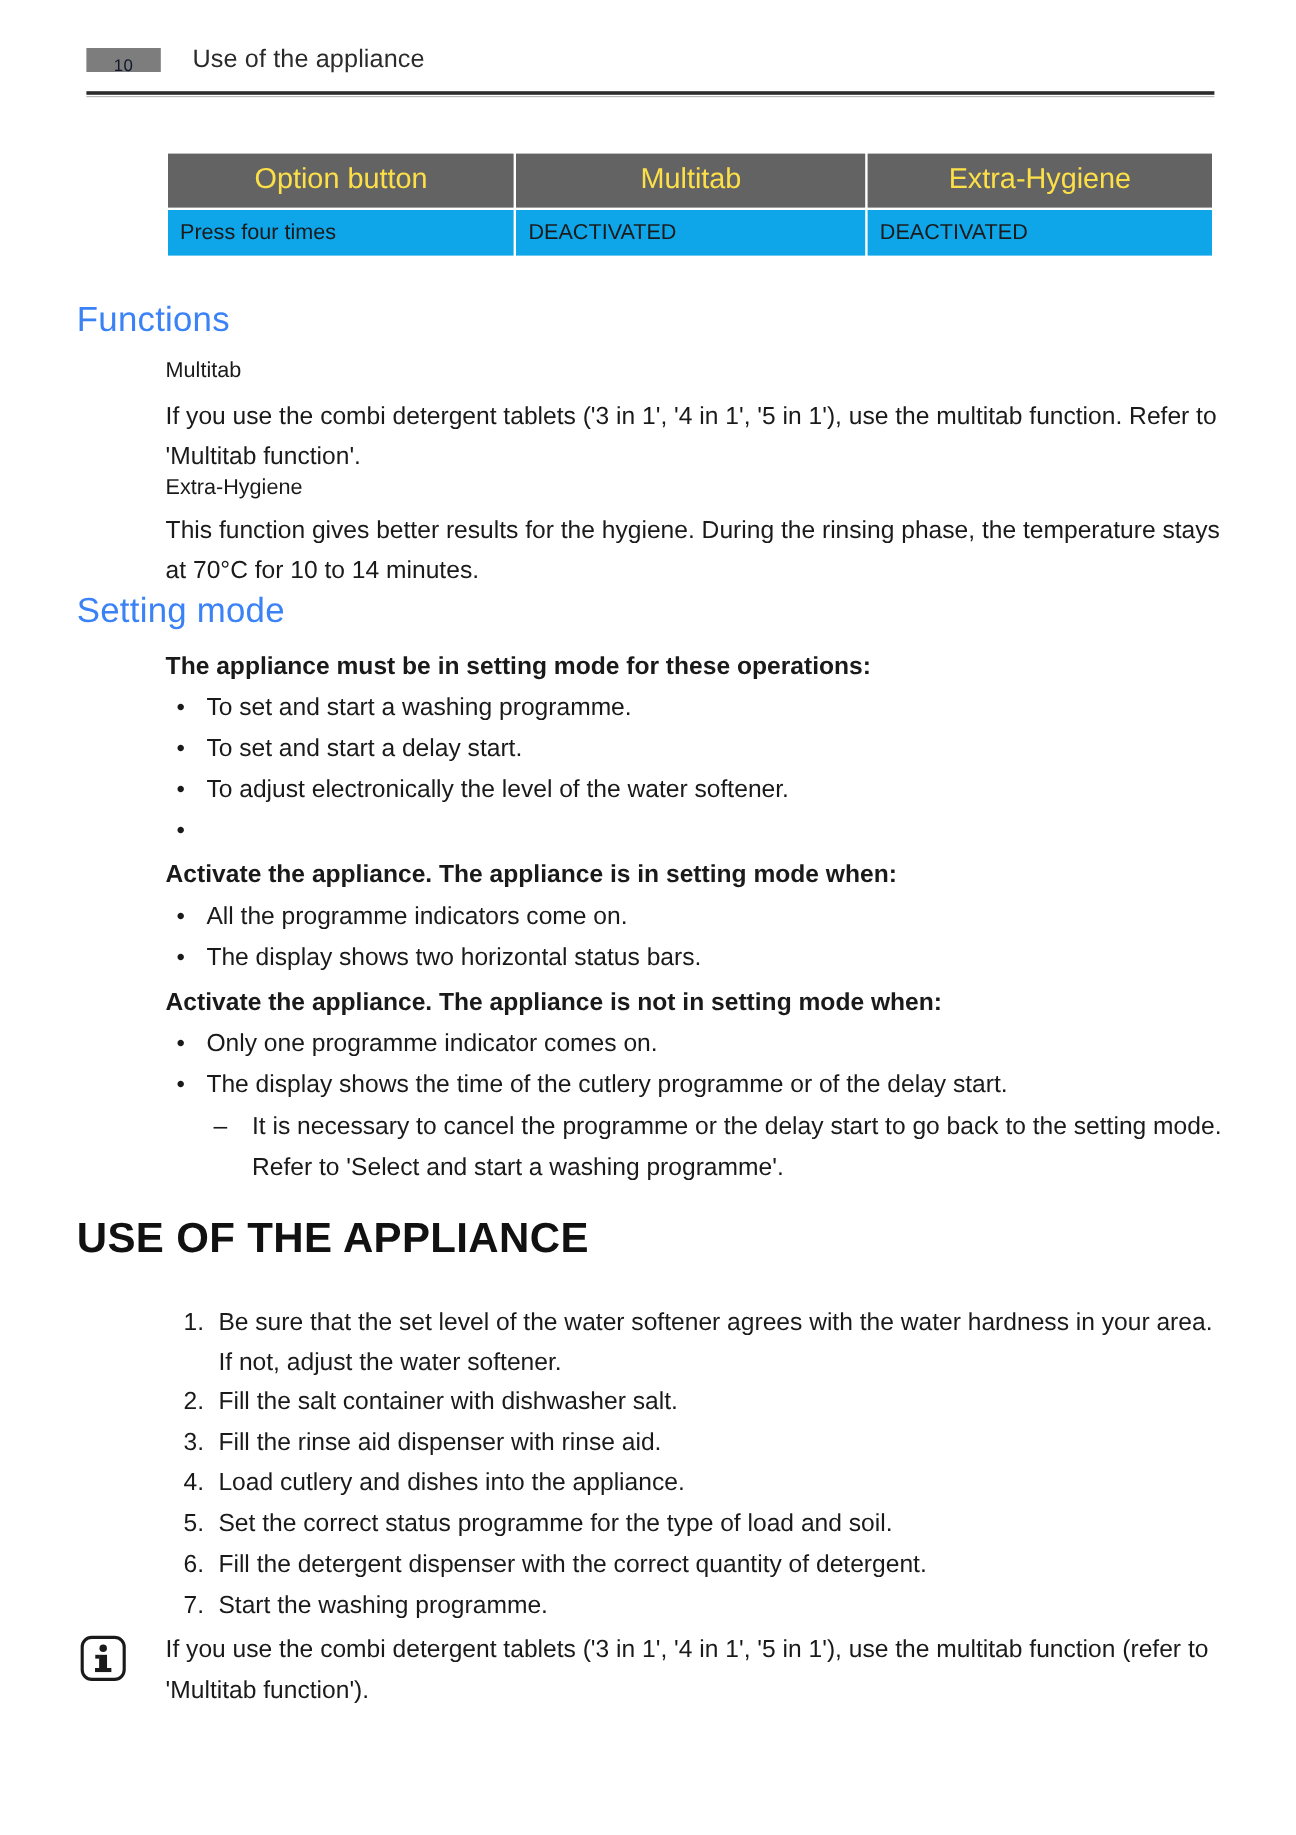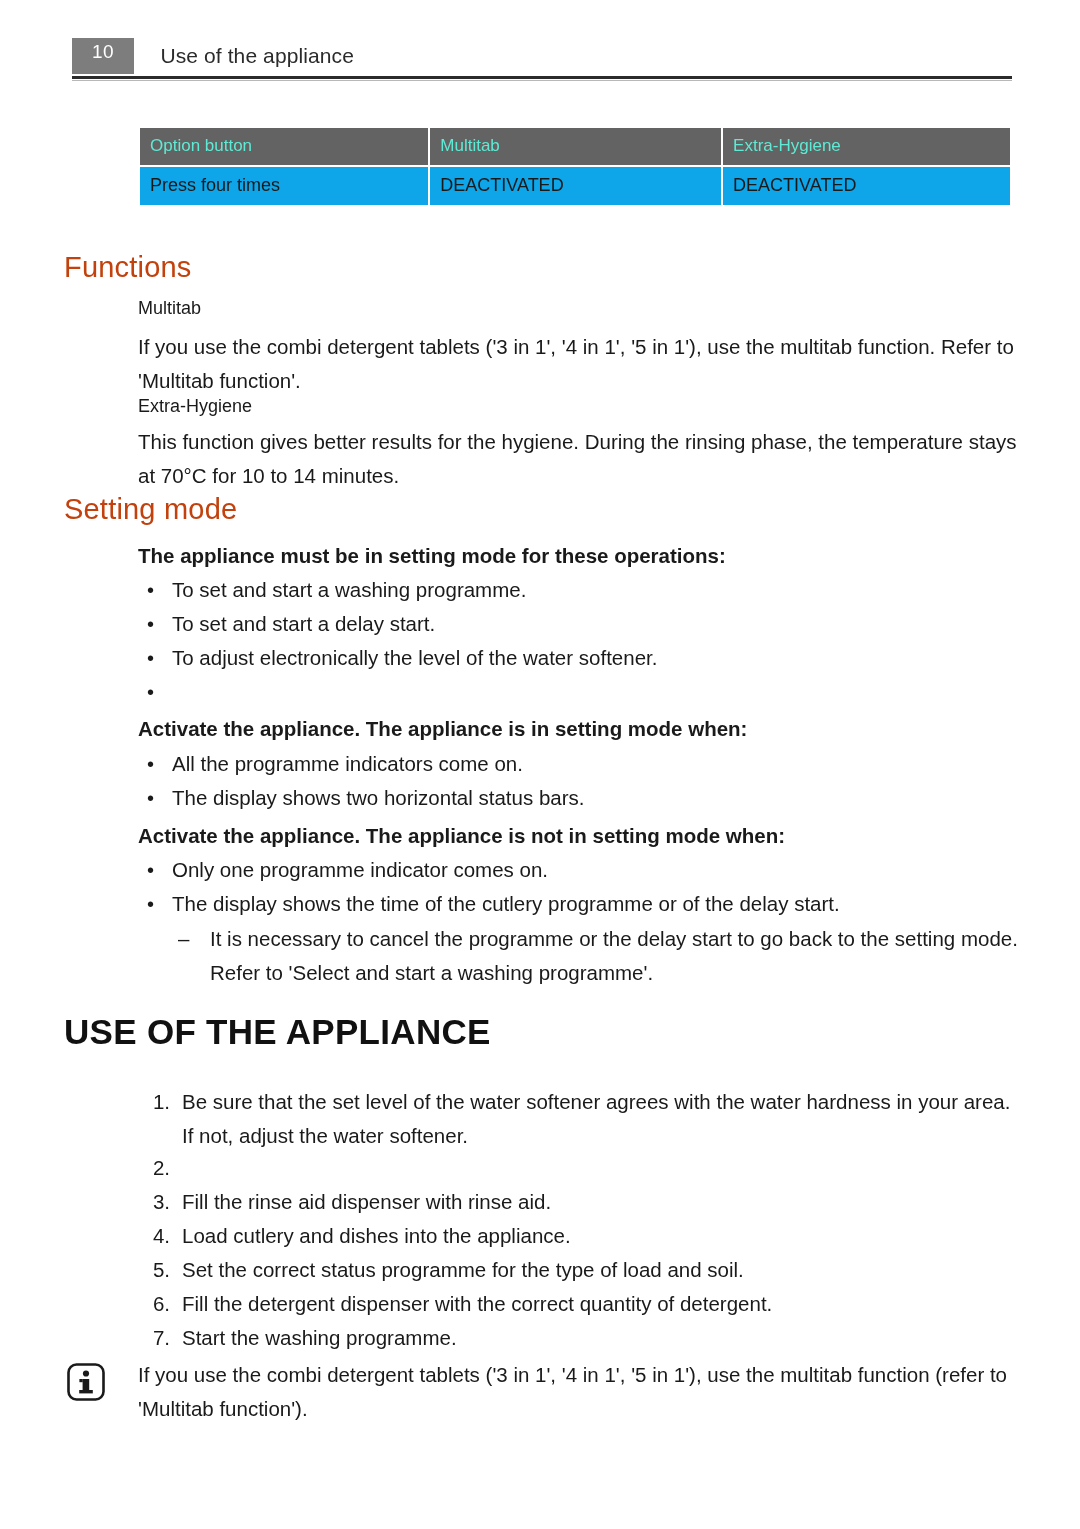--- a/index.html
+++ b/index.html
@@ -20,26 +20,26 @@
   .page-header {
     position: absolute;
     left: 72px;
     top: 38px;
     width: 940px;
     height: 48px;
   }
   .page-number-box {
     display: inline-block;
     width: 62px;
-    height: 36px;
+    height: 20px;
     line-height: 28px;
     background: #7d7d7d;
-    color: #ffffff;
+    color: #0f172a;
     text-align: center;
-    font-size: 19px;
+    font-size: 14px;
     vertical-align: middle;
     letter-spacing: 0.5px;
   }
   .header-title {
     display: inline-block;
     margin-left: 22px;
     font-size: 21px;
     color: #2b2b2b;
     vertical-align: middle;
     letter-spacing: 0.1px;
@@ -72,38 +72,39 @@
     font-size: 18px;
   }
   .opt-table th, .opt-table td {
     padding: 8px 10px 9px 10px;
     font-weight: normal;
     text-align: left;
     vertical-align: middle;
   }
   .opt-table thead th {
     background: #636363;
-    color: #5eead4;
-    font-size: 17px;
+    color: #fde047;
+    text-align: center;
+    font-size: 24px;
     height: 36px;
   }
   .opt-table tbody tr.row-a td { background: #e7e7e7; }
   .opt-table tbody tr.row-b td { background: #0ea5e9; }
   .opt-table tbody td { height: 38px; color: #1a1a1a; }
   .col-1 { width: 290px; }
   .col-2 { width: 292px; }
   .col-3 { width: 288px; }
 
   
   .h-section {
     position: absolute;
     left: 64px;
     font-size: 29px;
     font-weight: normal;
-    color: #c2410c;
+    color: #3b82f6;
     letter-spacing: 0.2px;
   }
   .h-big {
     position: absolute;
     left: 64px;
     font-size: 35px;
     font-weight: bold;
     color: #111111;
     letter-spacing: 0.3px;
   }
@@ -273,20 +274,21 @@
 </div>
 
 <div class="h-big" style="top:1012px;">USE OF THE APPLIANCE</div>
 
 <div class="num-row" style="top:1085px;">
   <span class="num">1.</span>
   <span>Be sure that the set level of the water softener agrees with the water hardness in your area. If not, adjust the water softener.</span>
 </div>
 <div class="num-row" style="top:1151px;">
   <span class="num">2.</span>
+  <span>Fill the salt container with dishwasher salt.</span>
 </div>
 <div class="num-row" style="top:1185px;">
   <span class="num">3.</span>
   <span>Fill the rinse aid dispenser with rinse aid.</span>
 </div>
 <div class="num-row" style="top:1219px;">
   <span class="num">4.</span>
   <span>Load cutlery and dishes into the appliance.</span>
 </div>
 <div class="num-row" style="top:1253px;">

